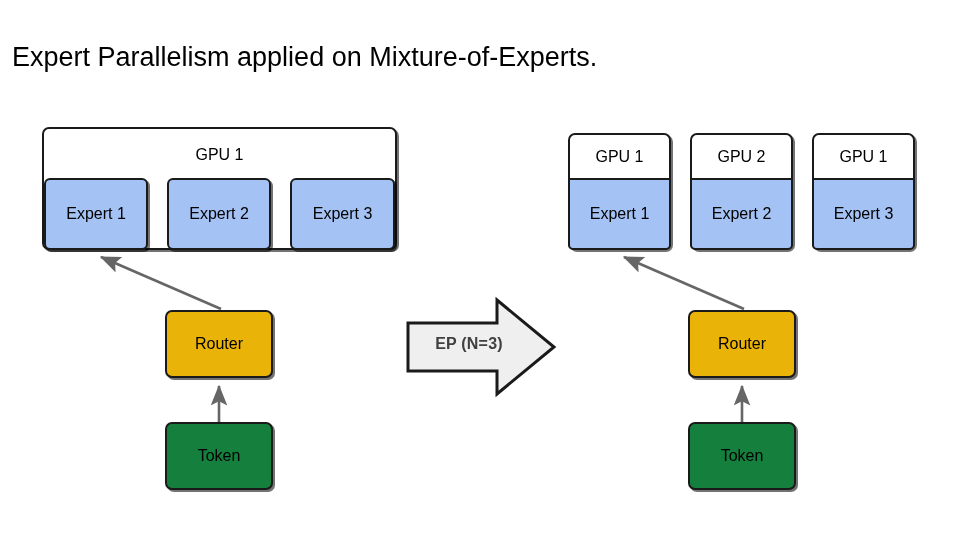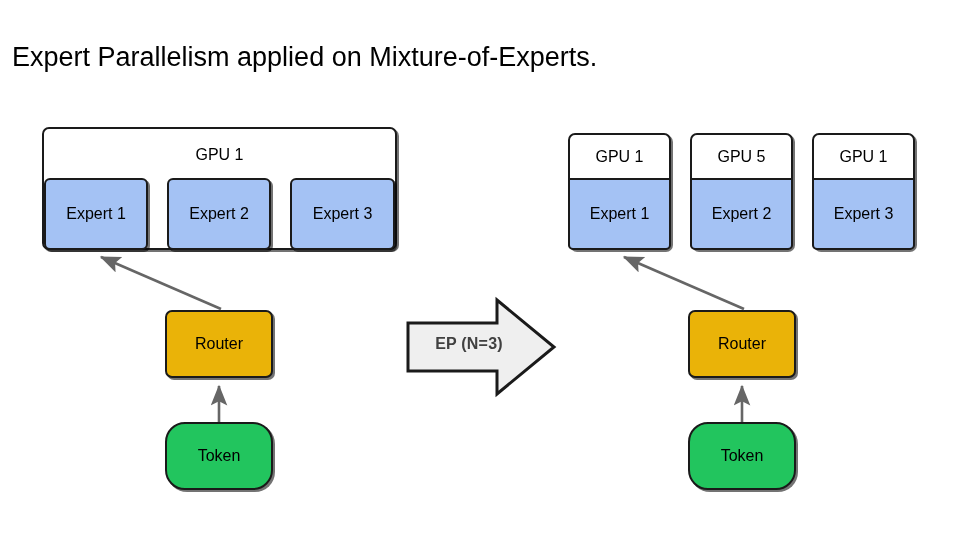--- a/index.html
+++ b/index.html
@@ -86,22 +86,21 @@
     font-size: 16px;
     line-height: 20px;
     color: #000;
   }
 
   .router {
     background: #eab308;
   }
 
   .token {
-    background: #22c55e;
-    border-radius: 20px;
+    background: #15803d;
   }
 
   
   #connectors {
     position: absolute;
     left: 0; top: 0;
     width: 960px;
     height: 540px;
     pointer-events: none;
   }
@@ -163,21 +162,21 @@
   <div class="ep-label">EP (N=3)</div>
 
   <div class="box gpu-card" style="left:568px; top:133px; width:103px; height:117px;">
     <span>GPU 1</span>
   </div>
   <div class="expert-inner" style="left:568px; top:178px; width:103px; height:72px;">
     <span>Expert 1</span>
   </div>
 
   <div class="box gpu-card" style="left:690px; top:133px; width:103px; height:117px;">
-    <span>GPU 5</span>
+    <span>GPU 2</span>
   </div>
   <div class="expert-inner" style="left:690px; top:178px; width:103px; height:72px;">
     <span>Expert 2</span>
   </div>
 
   <div class="box gpu-card" style="left:812px; top:133px; width:103px; height:117px;">
     <span>GPU 1</span>
   </div>
   <div class="expert-inner" style="left:812px; top:178px; width:103px; height:72px;">
     <span>Expert 3</span>

